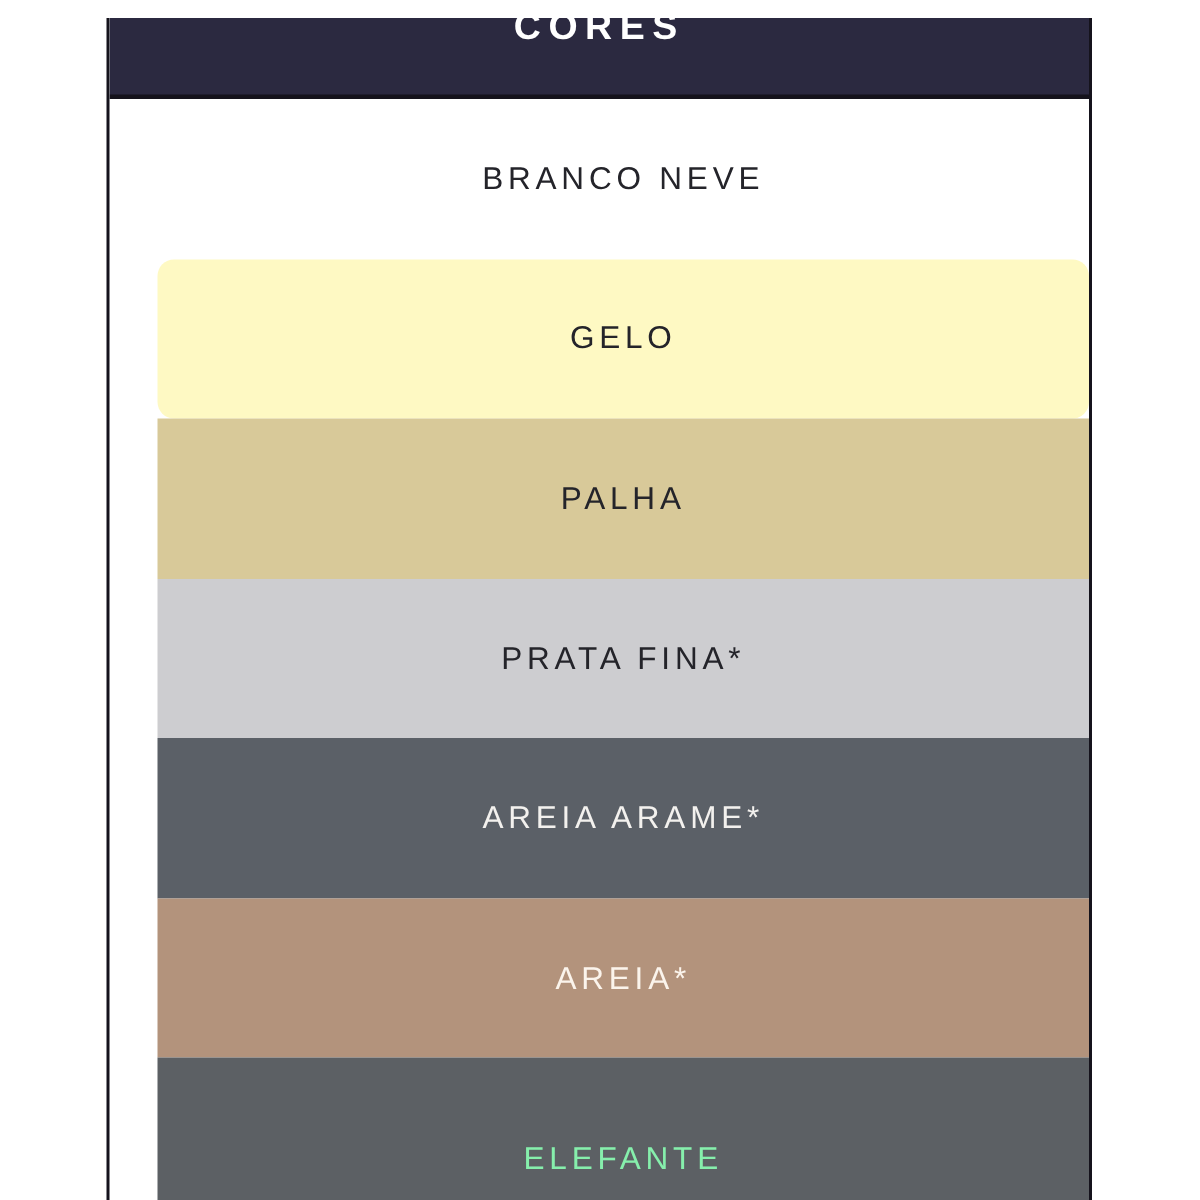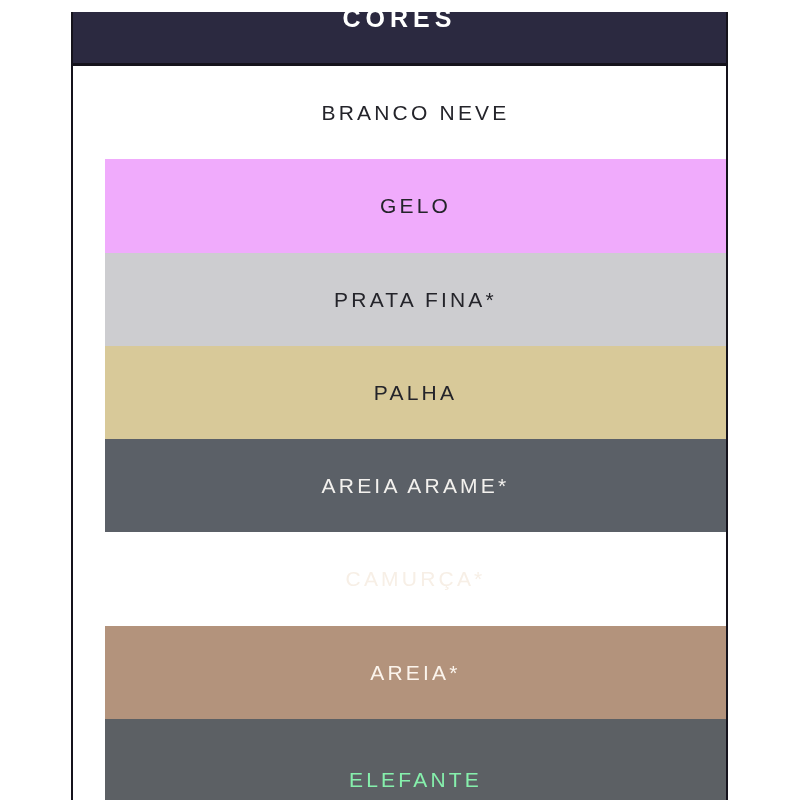--- a/index.html
+++ b/index.html
@@ -98,34 +98,31 @@
 
     <div class="palette-header">
       <div class="palette-header-title">CORES</div>
       <div class="header-underline"></div>
     </div>
 
     <div class="swatch-list" id="swatch-list">
         <div class="swatch-row" style="background: rgb(255, 255, 255);">
           <div class="swatch-label" style="color: rgb(36, 36, 42);">BRANCO NEVE</div>
         </div>
-        <div class="swatch-row" style="background: #f0abfc;">
+        <div class="swatch-row" style="background: #fef9c3; border-radius: 11px;">
           <div class="swatch-label" style="color: rgb(36, 36, 42);">GELO</div>
+        </div>
+        <div class="swatch-row" style="background: rgb(216, 201, 153);">
+          <div class="swatch-label" style="color: rgb(36, 36, 42);">PALHA</div>
         </div>
         <div class="swatch-row" style="background: rgb(205, 205, 208);">
           <div class="swatch-label" style="color: rgb(36, 36, 42);">PRATA FINA*</div>
         </div>
-        <div class="swatch-row" style="background: rgb(216, 201, 153);">
-          <div class="swatch-label" style="color: rgb(36, 36, 42);">PALHA</div>
-        </div>
         <div class="swatch-row" style="background: rgb(91, 96, 103);">
           <div class="swatch-label" style="color: rgb(243, 241, 238);">AREIA ARAME*</div>
-        </div>
-        <div class="swatch-row">
-          <div class="swatch-label" style="color: rgb(247, 239, 230);">CAMURÇA*</div>
         </div>
         <div class="swatch-row" style="background: rgb(179, 147, 124);">
           <div class="swatch-label" style="color: rgb(251, 244, 236);">AREIA*</div>
         </div>
         <div class="swatch-row" style="background: rgb(92, 96, 100);">
           <div class="swatch-label" style="color: #86efac; margin-top: 28px;">ELEFANTE</div>
         </div>
       </div>
 
   </div>

